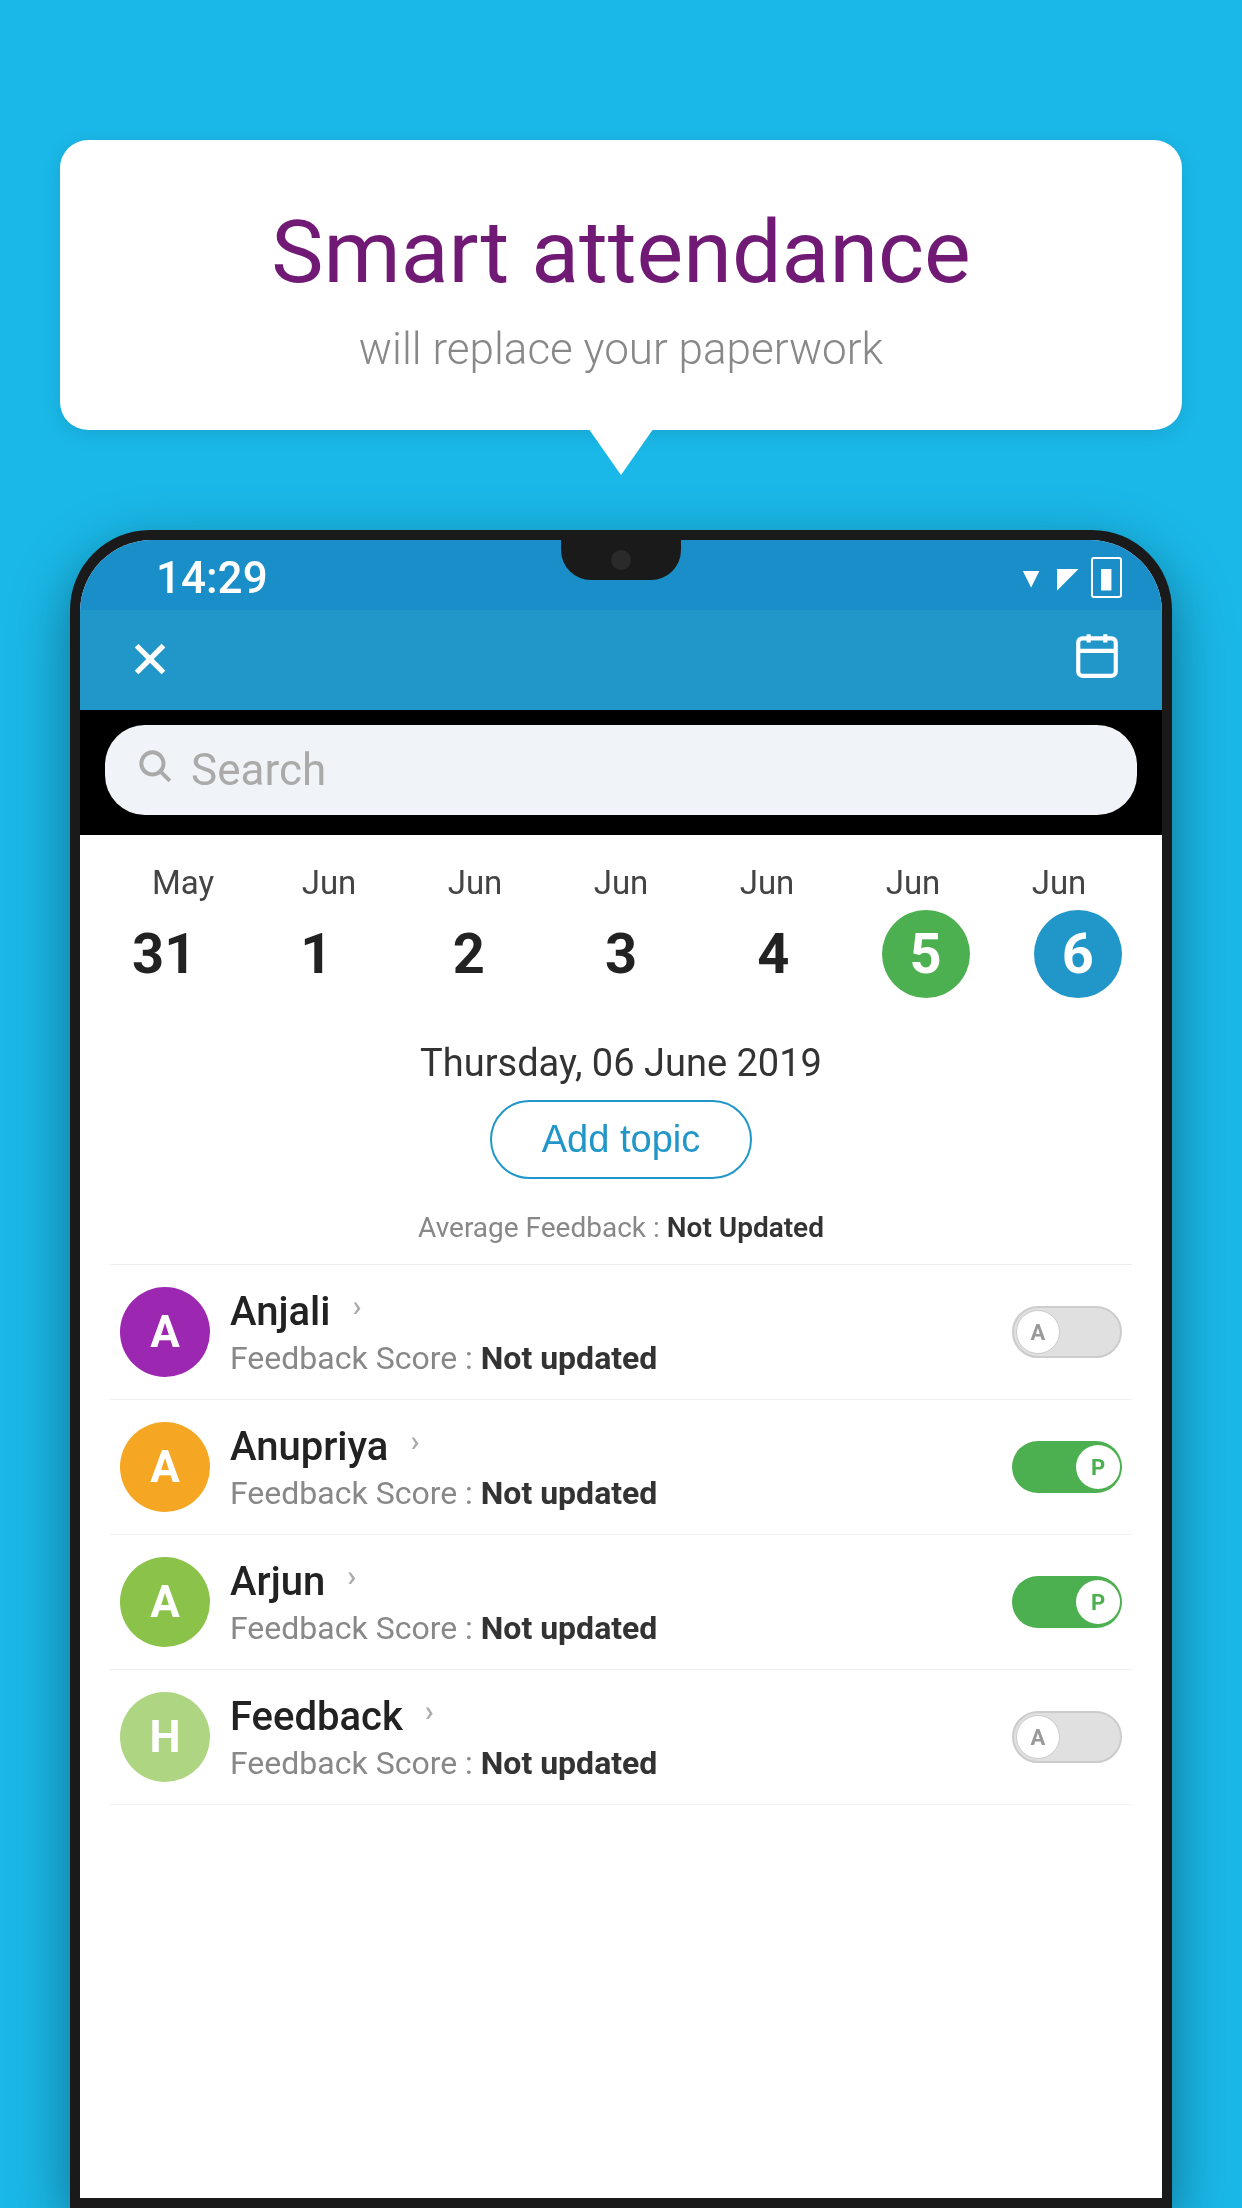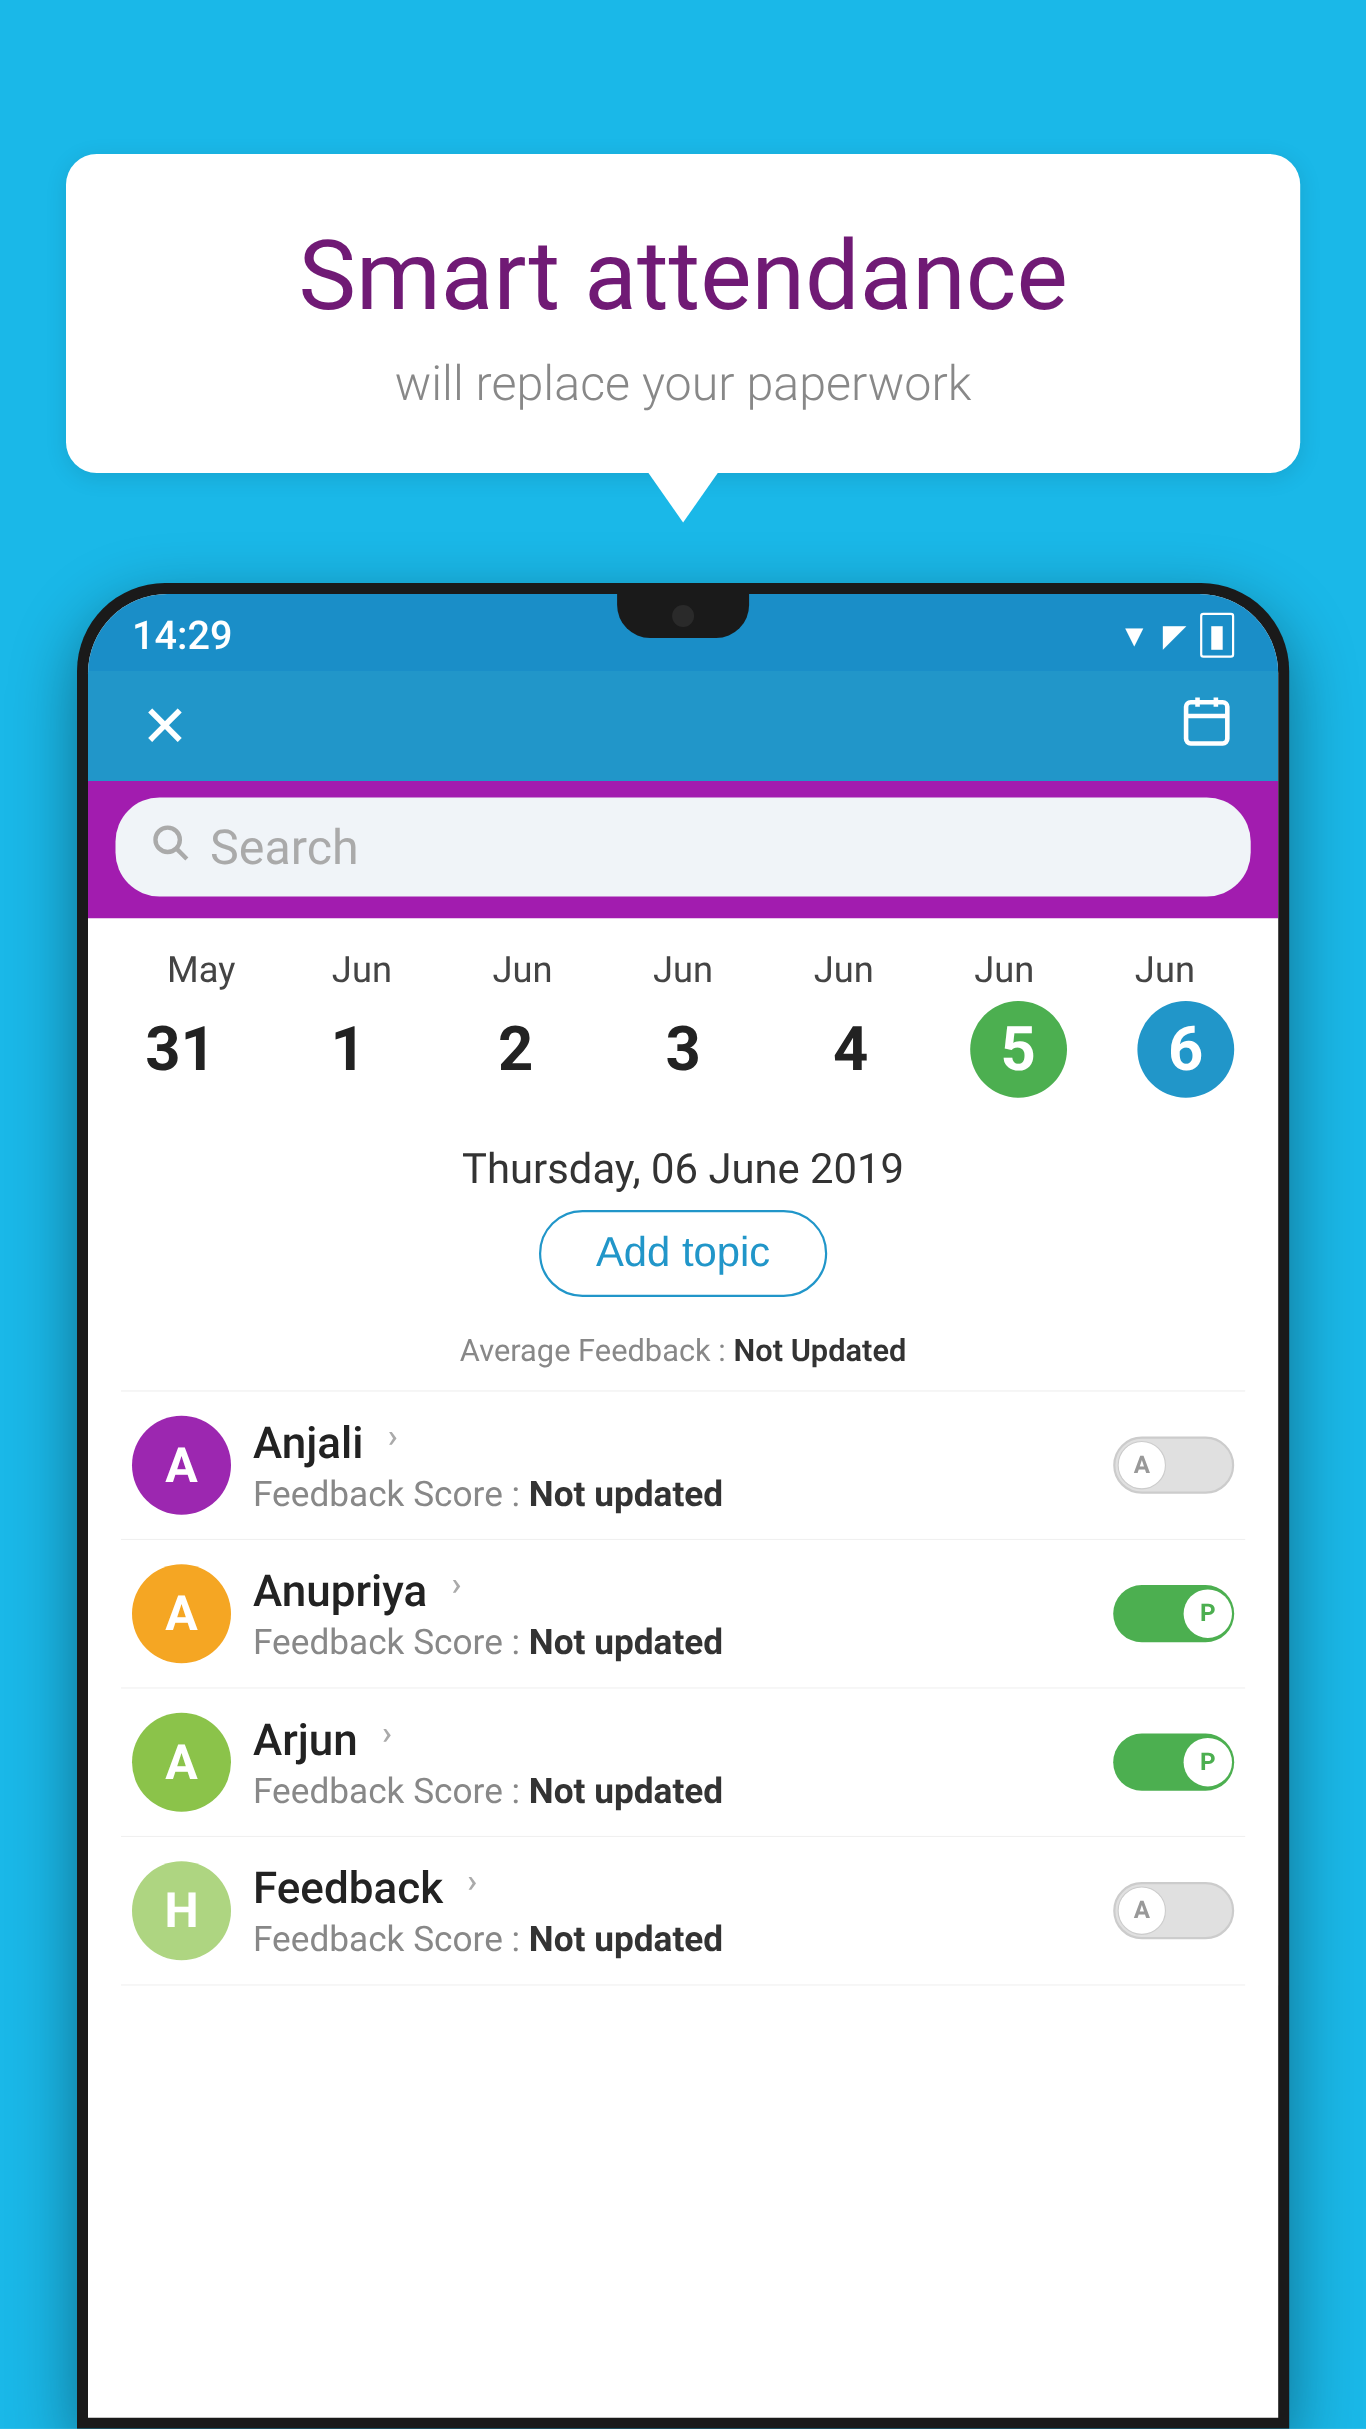--- a/index.html
+++ b/index.html
@@ -108,22 +108,23 @@
       height: 70px;
       display: flex;
       align-items: center;
       justify-content: space-between;
       padding: 0 40px;
       padding-top: 5px;
     }
 
     .status-time {
       color: white;
-      font-size: 36px;
+      font-size: 44px;
       font-weight: 500;
+      margin-left: 36px;
     }
 
     .status-icons {
       display: flex;
       align-items: center;
       gap: 12px;
     }
 
     
     .app-header {
@@ -154,21 +155,21 @@
 
     .header-calendar {
       color: white;
       font-size: 44px;
       width: 60px;
       text-align: right;
     }
 
     
     .search-bar-container {
-      background: #a21caf;
+      background: #000000;
       padding: 15px 25px 20px;
     }
 
     .search-bar {
       background: #f0f4f8;
       border-radius: 40px;
       height: 90px;
       display: flex;
       align-items: center;
       padding: 0 30px;

